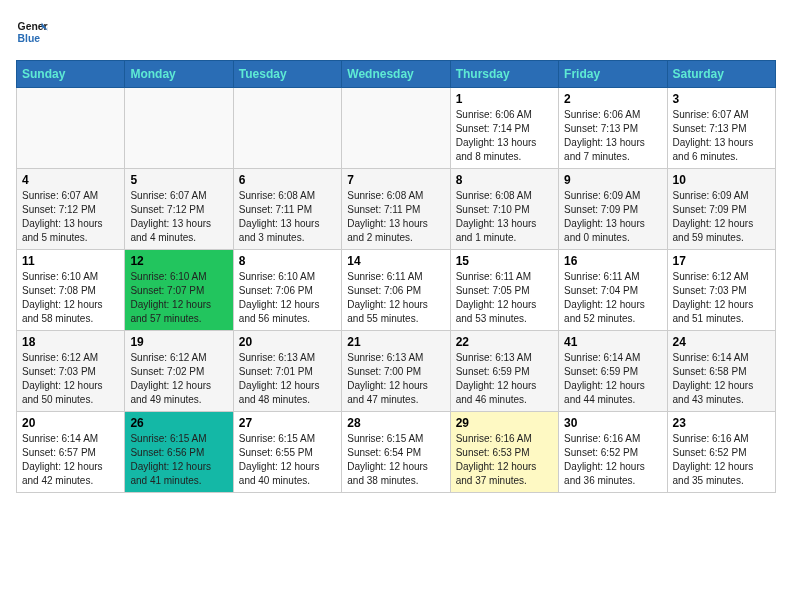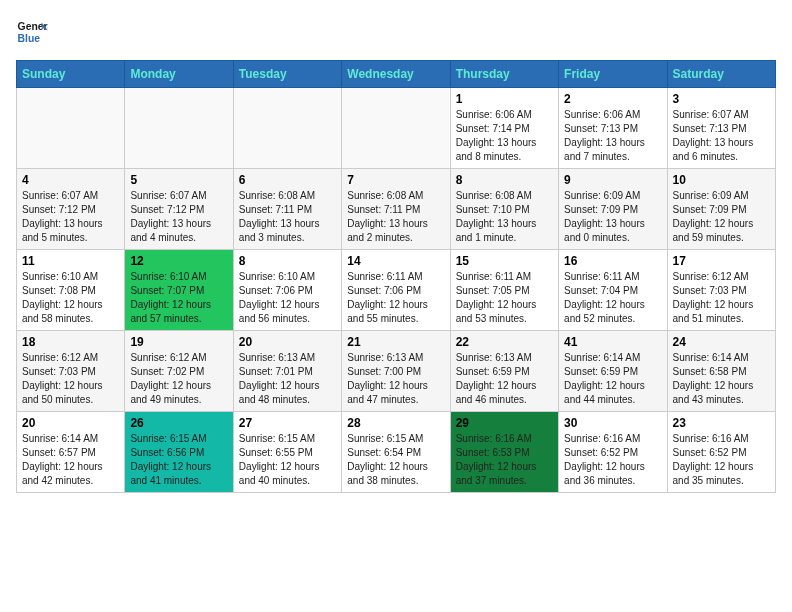--- a/index.html
+++ b/index.html
@@ -292,21 +292,21 @@
           <div class="day-info" style="white-space: pre-line;">Sunrise: 6:15 AM
 Sunset: 6:55 PM
 Daylight: 12 hours and 40 minutes.</div>
         </td>
         <td style="background: rgb(255, 255, 255);">
           <span class="day-num">28</span>
           <div class="day-info" style="white-space: pre-line;">Sunrise: 6:15 AM
 Sunset: 6:54 PM
 Daylight: 12 hours and 38 minutes.</div>
         </td>
-        <td style="background: #15803d;">
+        <td style="background: #fef9c3;">
           <span class="day-num">29</span>
           <div class="day-info" style="white-space: pre-line;">Sunrise: 6:16 AM
 Sunset: 6:53 PM
 Daylight: 12 hours and 37 minutes.</div>
         </td>
         <td style="background: rgb(255, 255, 255);">
           <span class="day-num">30</span>
           <div class="day-info" style="white-space: pre-line;">Sunrise: 6:16 AM
 Sunset: 6:52 PM
 Daylight: 12 hours and 36 minutes.</div>

